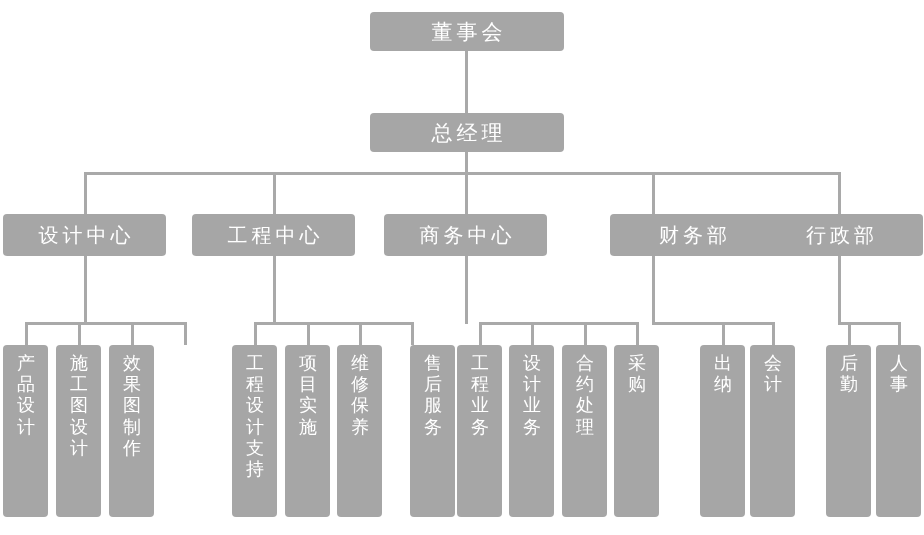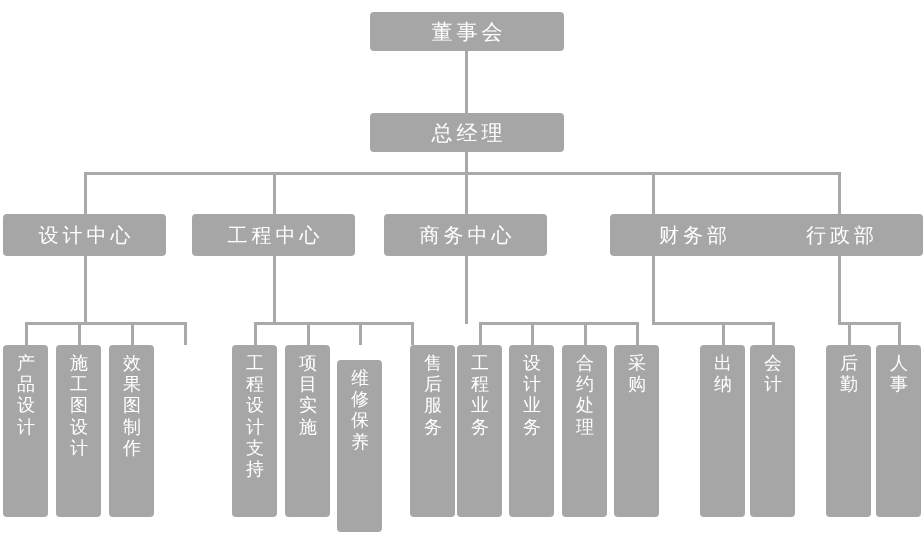--- a/index.html
+++ b/index.html
@@ -145,21 +145,21 @@
   <div class="node leaf" style="left:109px; top:345px; width:45px; height:172px;">
     <span class="leaf-label">效果图制作</span>
   </div>
 
   <div class="node leaf" style="left:232px; top:345px; width:45px; height:172px;">
     <span class="leaf-label">工程设计支持</span>
   </div>
   <div class="node leaf" style="left:285px; top:345px; width:45px; height:172px;">
     <span class="leaf-label">项目实施</span>
   </div>
-  <div class="node leaf" style="left:337px; top:360px; width:45px; height:172px;">
+  <div class="node leaf" style="left:337px; top:345px; width:45px; height:172px;">
     <span class="leaf-label">维修保养</span>
   </div>
   <div class="node leaf" style="left:389px; top:345px; width:45px; height:172px;margin-left:21px;">
     <span class="leaf-label">售后服务</span>
   </div>
 
   <div class="node leaf" style="left:457px; top:345px; width:45px; height:172px;">
     <span class="leaf-label">工程业务</span>
   </div>
   <div class="node leaf" style="left:509px; top:345px; width:45px; height:172px;">

